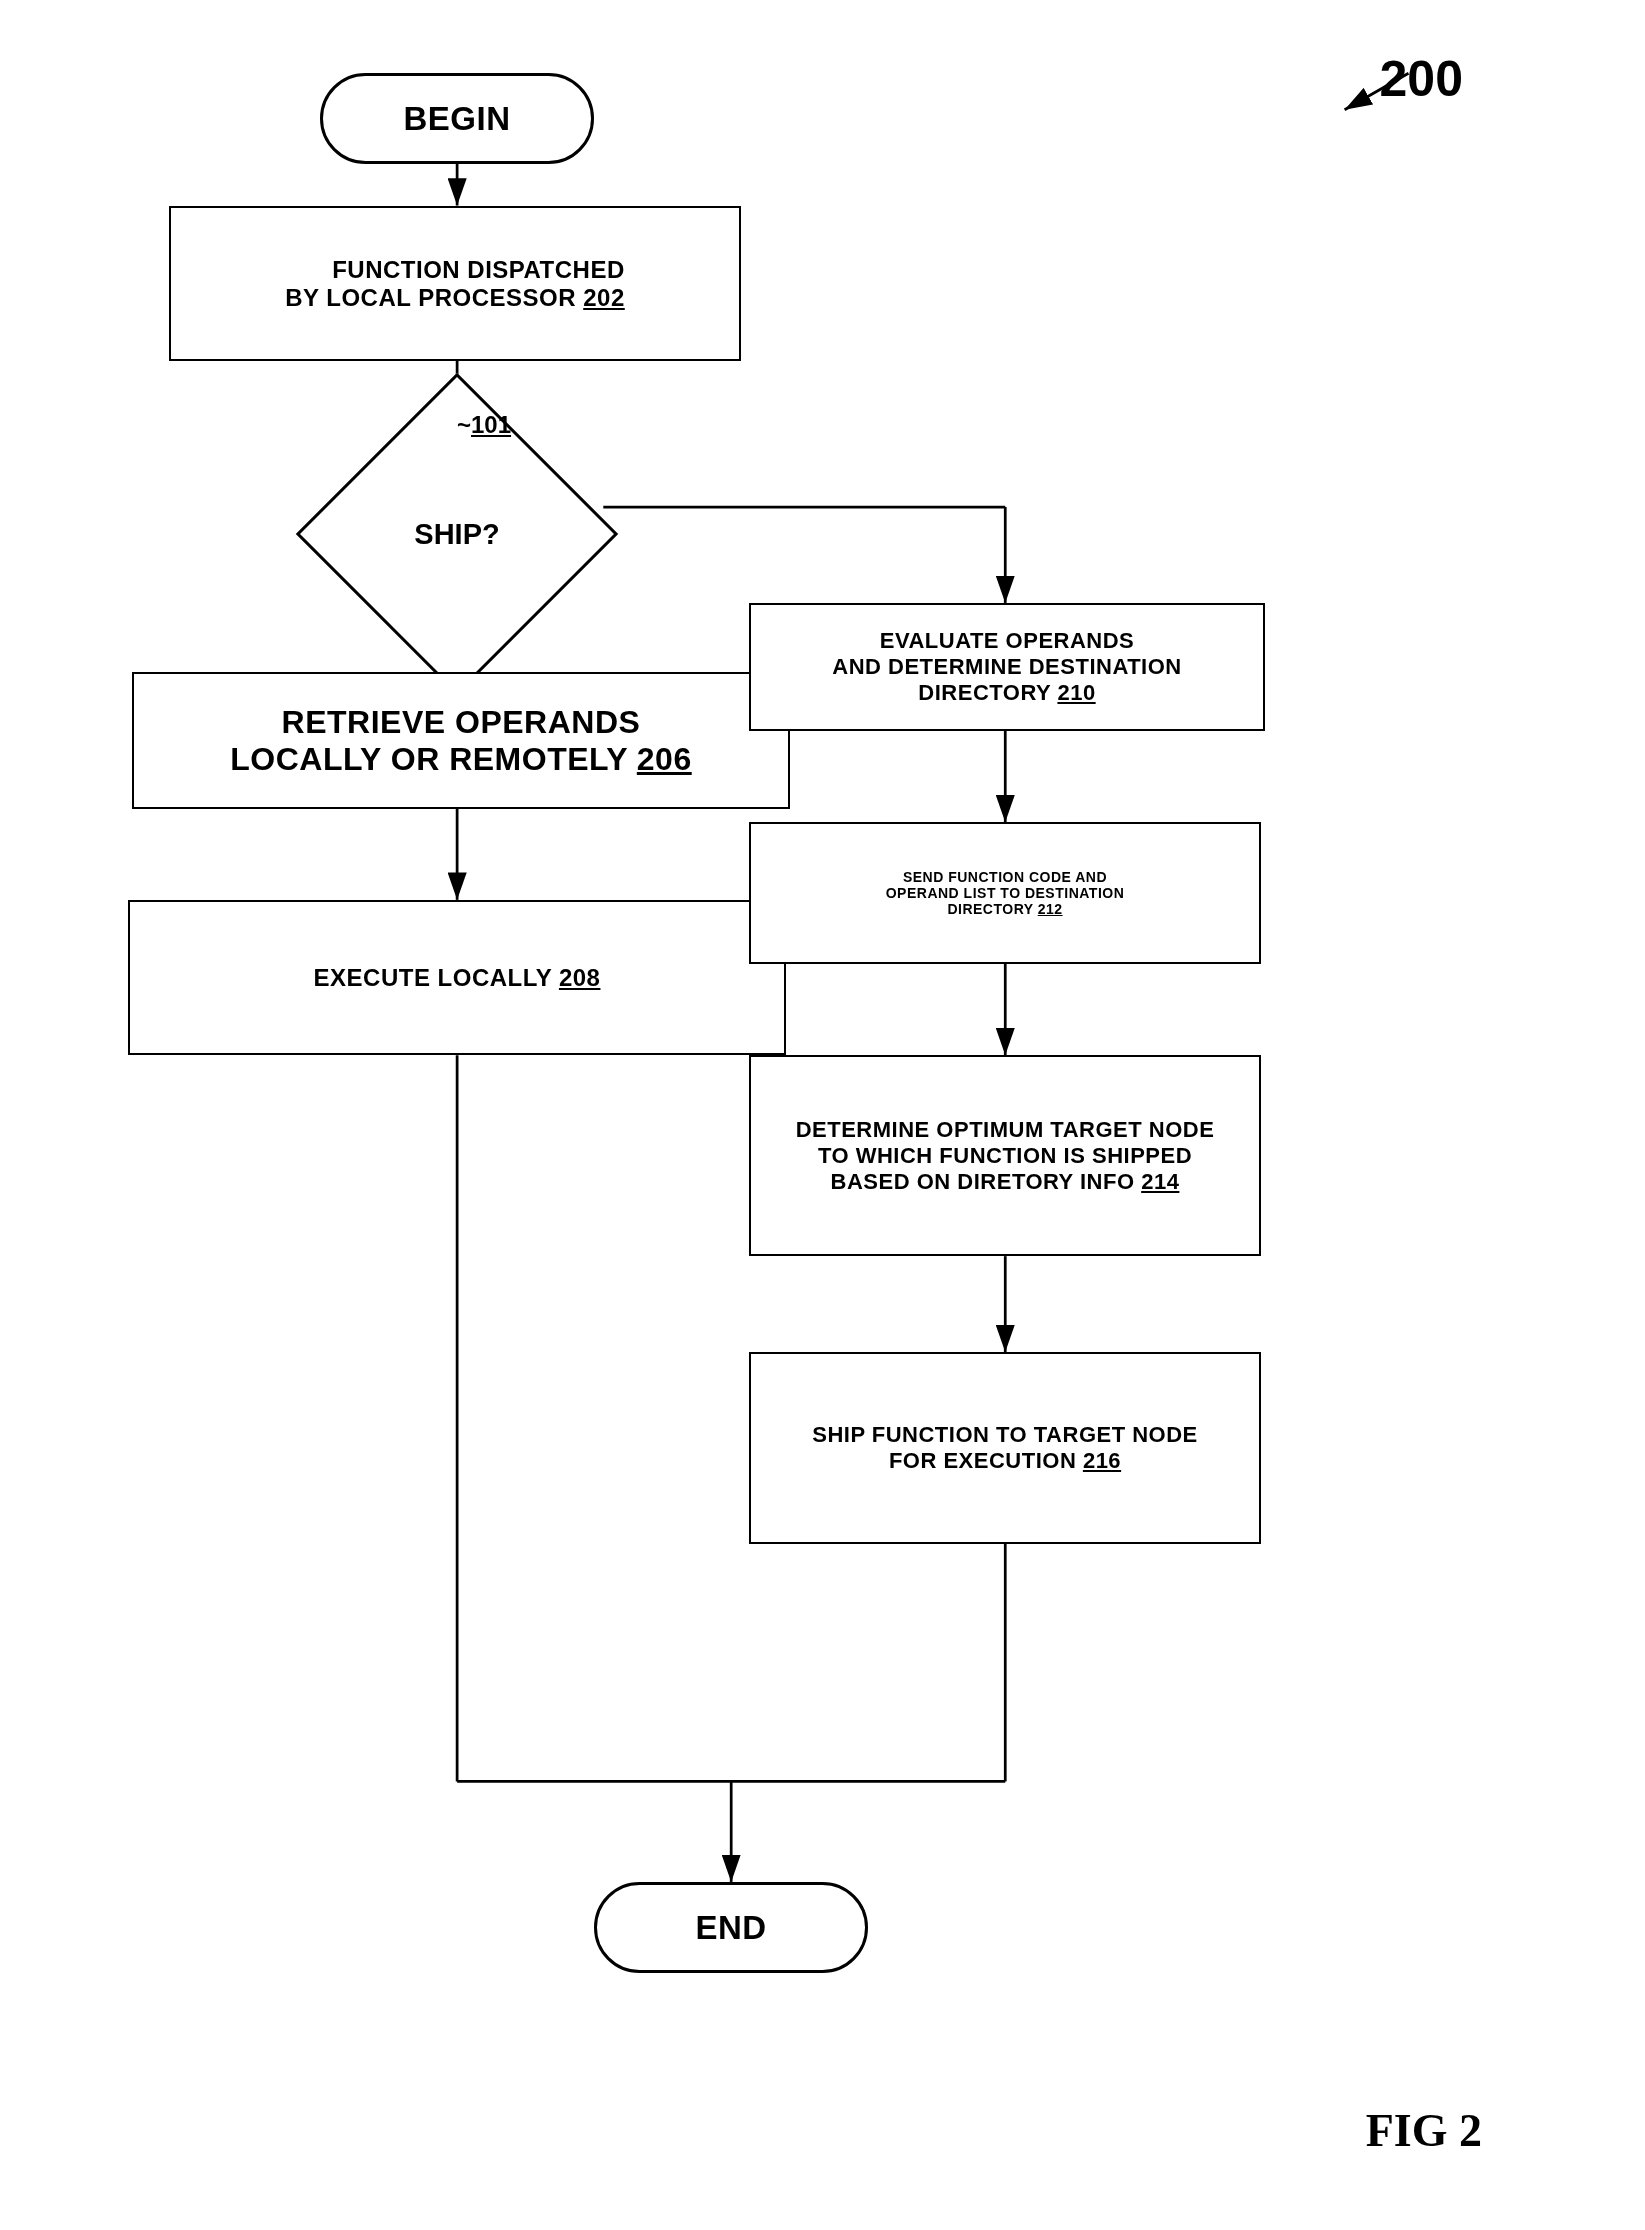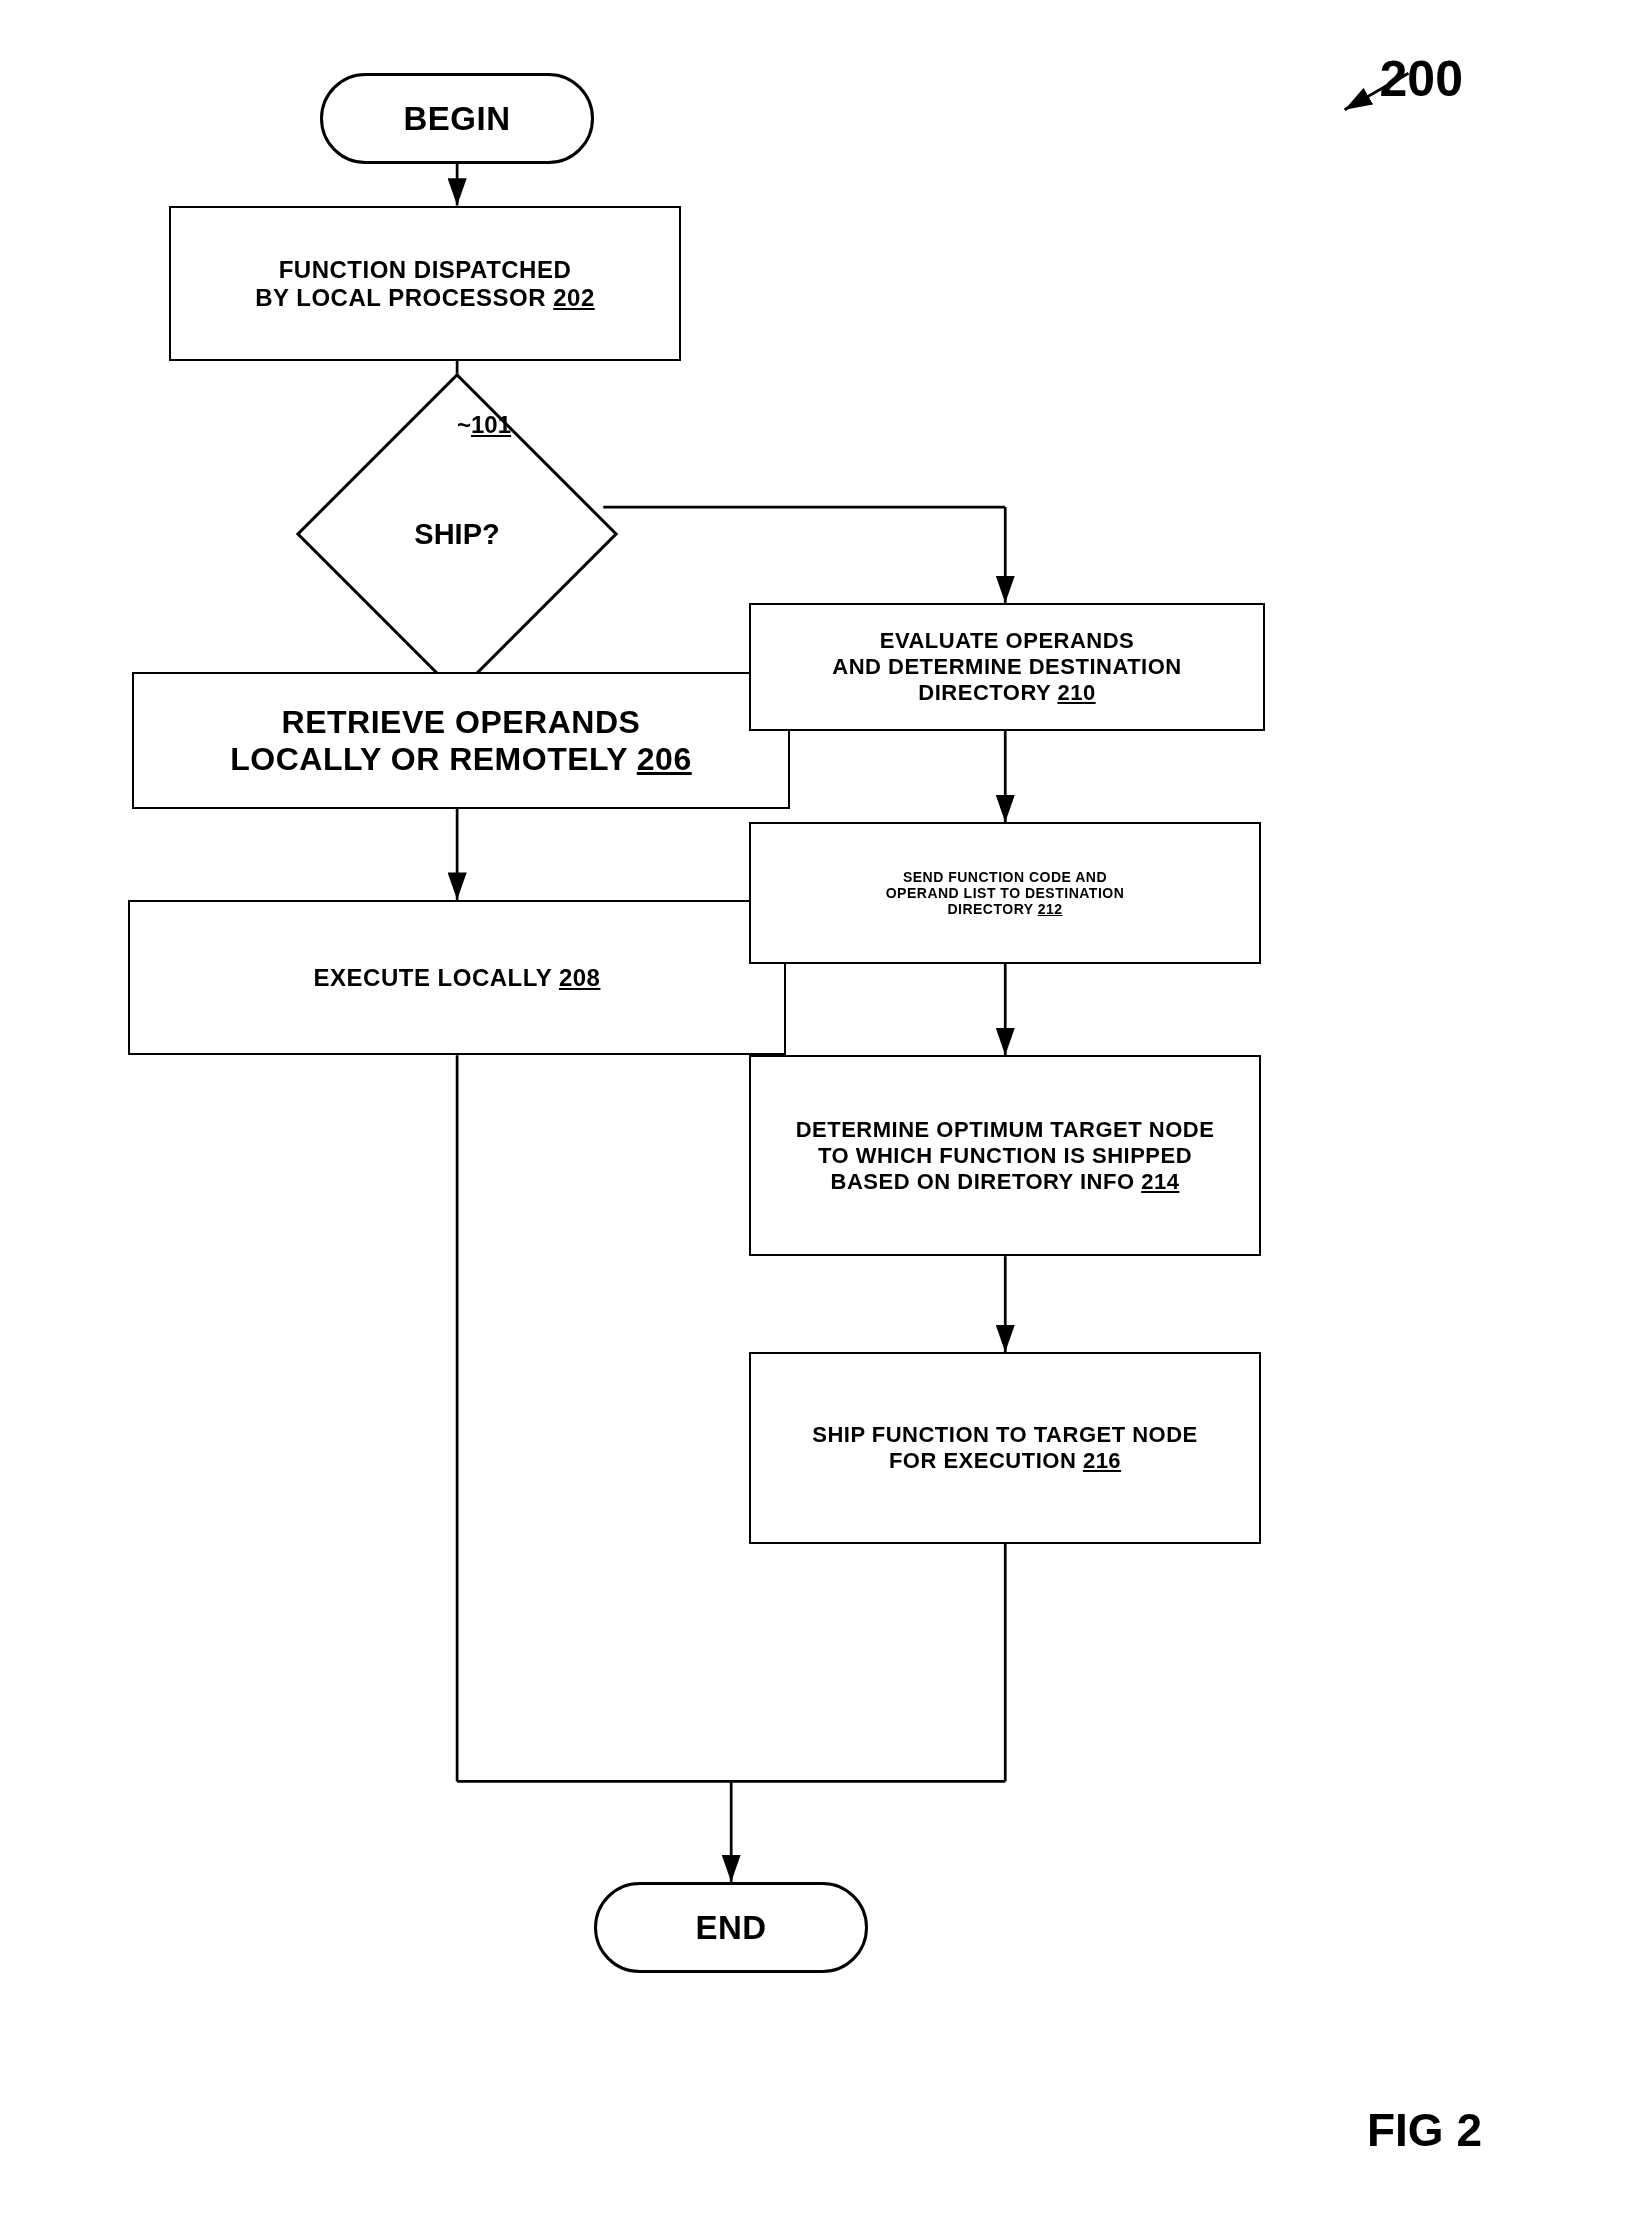--- a/index.html
+++ b/index.html
@@ -48,21 +48,21 @@
     .underline {
       text-decoration: underline;
       margin-top: 48px;
     }
 
     
     .fig-label {
       position: absolute;
       font-size: 46px;
       font-weight: bold;
-      font-family: Liberation Sans, sans-serif;
+      font-family: Liberation Serif, serif;
       margin-top: 44px;
     }
 
     
     .ref-num {
       position: absolute;
       font-size: 50px;
       font-weight: bold;
       font-family: Arial, sans-serif;
     }
@@ -124,21 +124,21 @@
       <marker id="arrowhead2" markerWidth="10" markerHeight="7" refX="10" refY="3.5" orient="auto">
         <polygon points="0 0, 10 3.5, 0 7" fill="#000"></polygon>
       </marker>
     </defs>
   </svg>
 
   <div class="node node-rounded" style="left: 320px; top: 73px; width: 274px; height: 91px; font-size: 33px; font-weight: bold; border-width: 3.7px;">
     <span>BEGIN</span>
   </div>
 
-  <div class="node node-rect" style="left: 169px; top: 206px; width: 512px; height: 155px; font-size: 24px; padding: 9.1px;">
+  <div class="node node-rect" style="left: 169px; top: 206px; width: 572px; height: 155px; font-size: 24px; padding: 9.1px; text-align: right;">
     <div>
       FUNCTION DISPATCHED<br>BY LOCAL PROCESSOR <span class="underline">202</span>
     </div>
   </div>
 
   <div style="position:absolute; left: 343px; top: 420px; width: 228px; height: 228px;">
     <div style="position:absolute; left:0; top:0; width:228px; height:228px; transform: rotate(45deg); border: 3.7px solid #000; background:#fff;"></div>
     <div style="position:absolute; left:0; top:0; width:228px; height:228px; display:flex; align-items:center; justify-content:center; font-size:29px; font-weight:bold;">SHIP?</div>
   </div>
 

